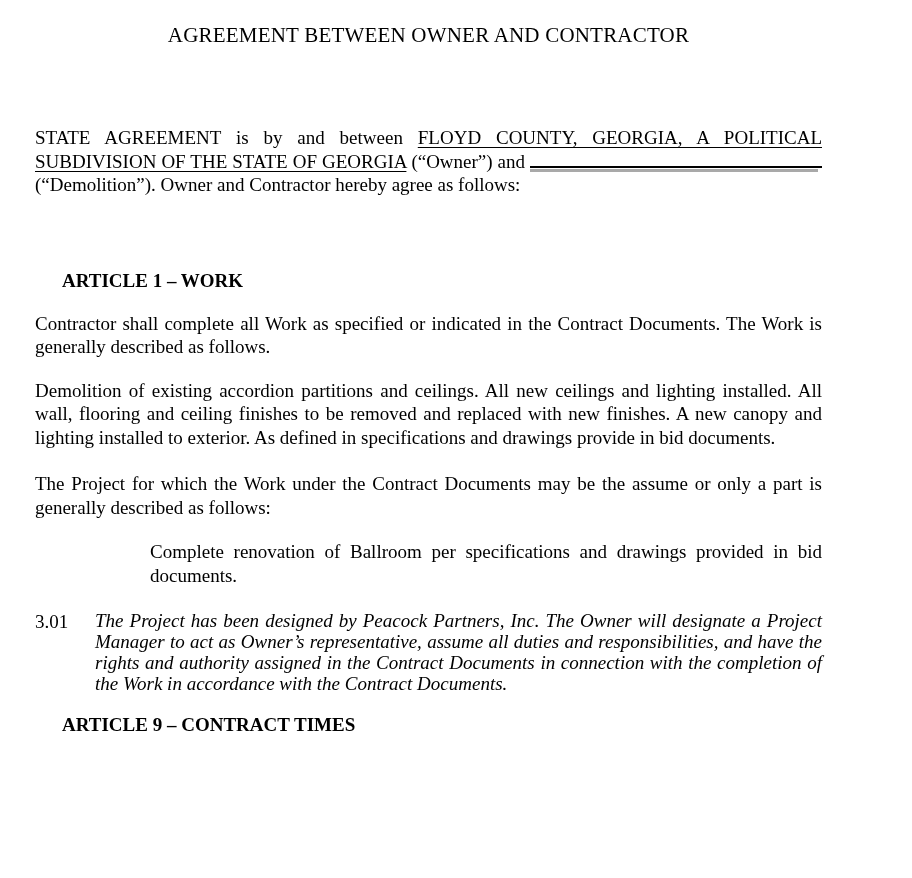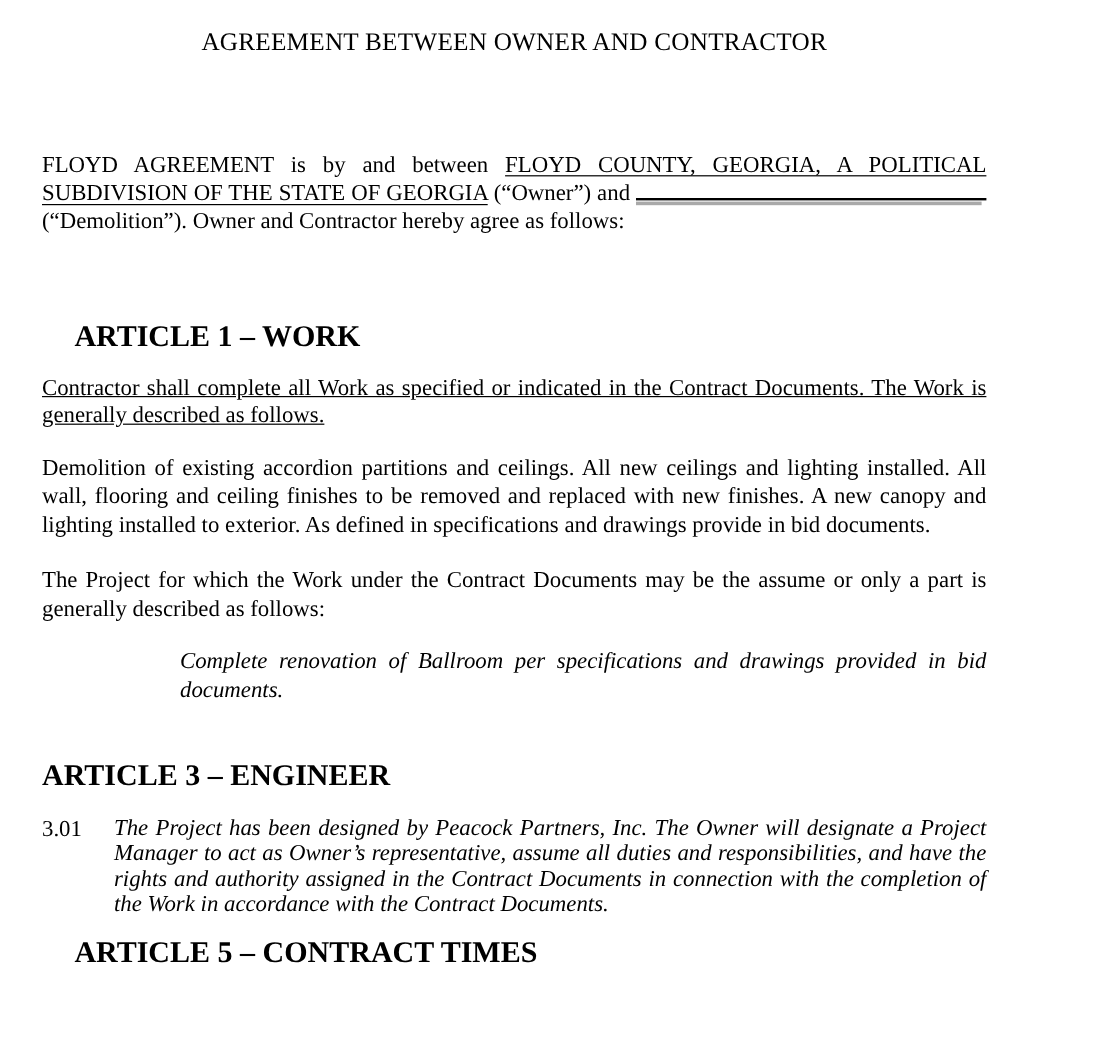--- a/index.html
+++ b/index.html
@@ -37,35 +37,34 @@
     position: relative;
   }
   .blank-line::after {
     content: "";
     position: absolute;
     left: 0; right: 4px; bottom: -6px;
     border-bottom: 3px solid #a9a9a9;
   }
   .heading {
     font-weight: bold;
-    font-size: 25px;
+    font-size: 19px;
     line-height: 21px;
   }
   .h-indent { margin-left: 27px; }
   .mt-a1 { margin-top: 73px; }
-  .mt-std { margin-top: 21px; text-decoration: underline; }
+  .mt-std { margin-top: 21px; }
   .mt-20 { margin-top: 20px; }
   .mt-23 { margin-top: 23px; }
   .mt-a3 { margin-top: 49px; }
   .indented-para {
     margin-left: 115px;
     margin-top: 21px;
     text-align: justify;
     line-height: 23.5px;
-    font-style: italic;
   }
   .numbered-item {
     display: flex;
     margin-top: 23px;
   }
   .item-number {
     flex: 0 0 60px;
     line-height: 23.5px;
   }
   .item-body {
@@ -77,35 +76,34 @@
 </style>
 </head>
 <body>
 
 <div class="page">
 
   <div class="title-block">
     <div>AGREEMENT BETWEEN OWNER AND CONTRACTOR</div>
   </div>
 
-  <p class="para intro"><span>FLOYD AGREEMENT is by and between </span><span class="u">FLOYD COUNTY, GEORGIA, A POLITICAL SUBDIVISION OF THE STATE OF GEORGIA</span><span> (“Owner”) and </span><span class="blank-line"></span><span>(“Demolition”).</span><span> Owner and Contractor hereby agree as follows:</span></p>
+  <p class="para intro"><span>STATE AGREEMENT is by and between </span><span class="u">FLOYD COUNTY, GEORGIA, A POLITICAL SUBDIVISION OF THE STATE OF GEORGIA</span><span> (“Owner”) and </span><span class="blank-line"></span><span>(“Demolition”).</span><span> Owner and Contractor hereby agree as follows:</span></p>
 
   <div class="heading h-indent mt-a1">ARTICLE 1 – WORK</div>
 
   <p class="para mt-std">Contractor shall complete all Work as specified or indicated in the Contract Documents. The Work is generally described as follows.</p>
 
   <p class="para mt-20">Demolition of existing accordion partitions and ceilings.  All new ceilings and lighting installed.  All wall, flooring and ceiling finishes to be removed and replaced with new finishes.  A new canopy and lighting installed to exterior.  As defined in specifications and drawings provide in bid documents.</p>
 
 
   <p class="para mt-23">The Project for which the Work under the Contract Documents may be the assume or only a part is generally described as follows:</p>
 
   <p class="indented-para">Complete renovation of Ballroom per specifications and drawings provided in bid documents.</p>
 
-  <div class="heading mt-a3">ARTICLE 3 – ENGINEER</div>
 
   <div class="numbered-item">
     <div class="item-number">3.01</div>
     <div class="item-body">The Project has been designed by Peacock Partners, Inc. The Owner will designate a Project Manager to act as Owner’s representative, assume all duties and responsibilities, and have the rights and authority assigned in the Contract Documents in connection with the completion of the Work in accordance with the Contract Documents.</div>
   </div>
 
-  <div class="heading h-indent mt-20">ARTICLE 5 – CONTRACT TIMES</div>
+  <div class="heading h-indent mt-20">ARTICLE 9 – CONTRACT TIMES</div>
 
 </div>
 
 </body></html>

